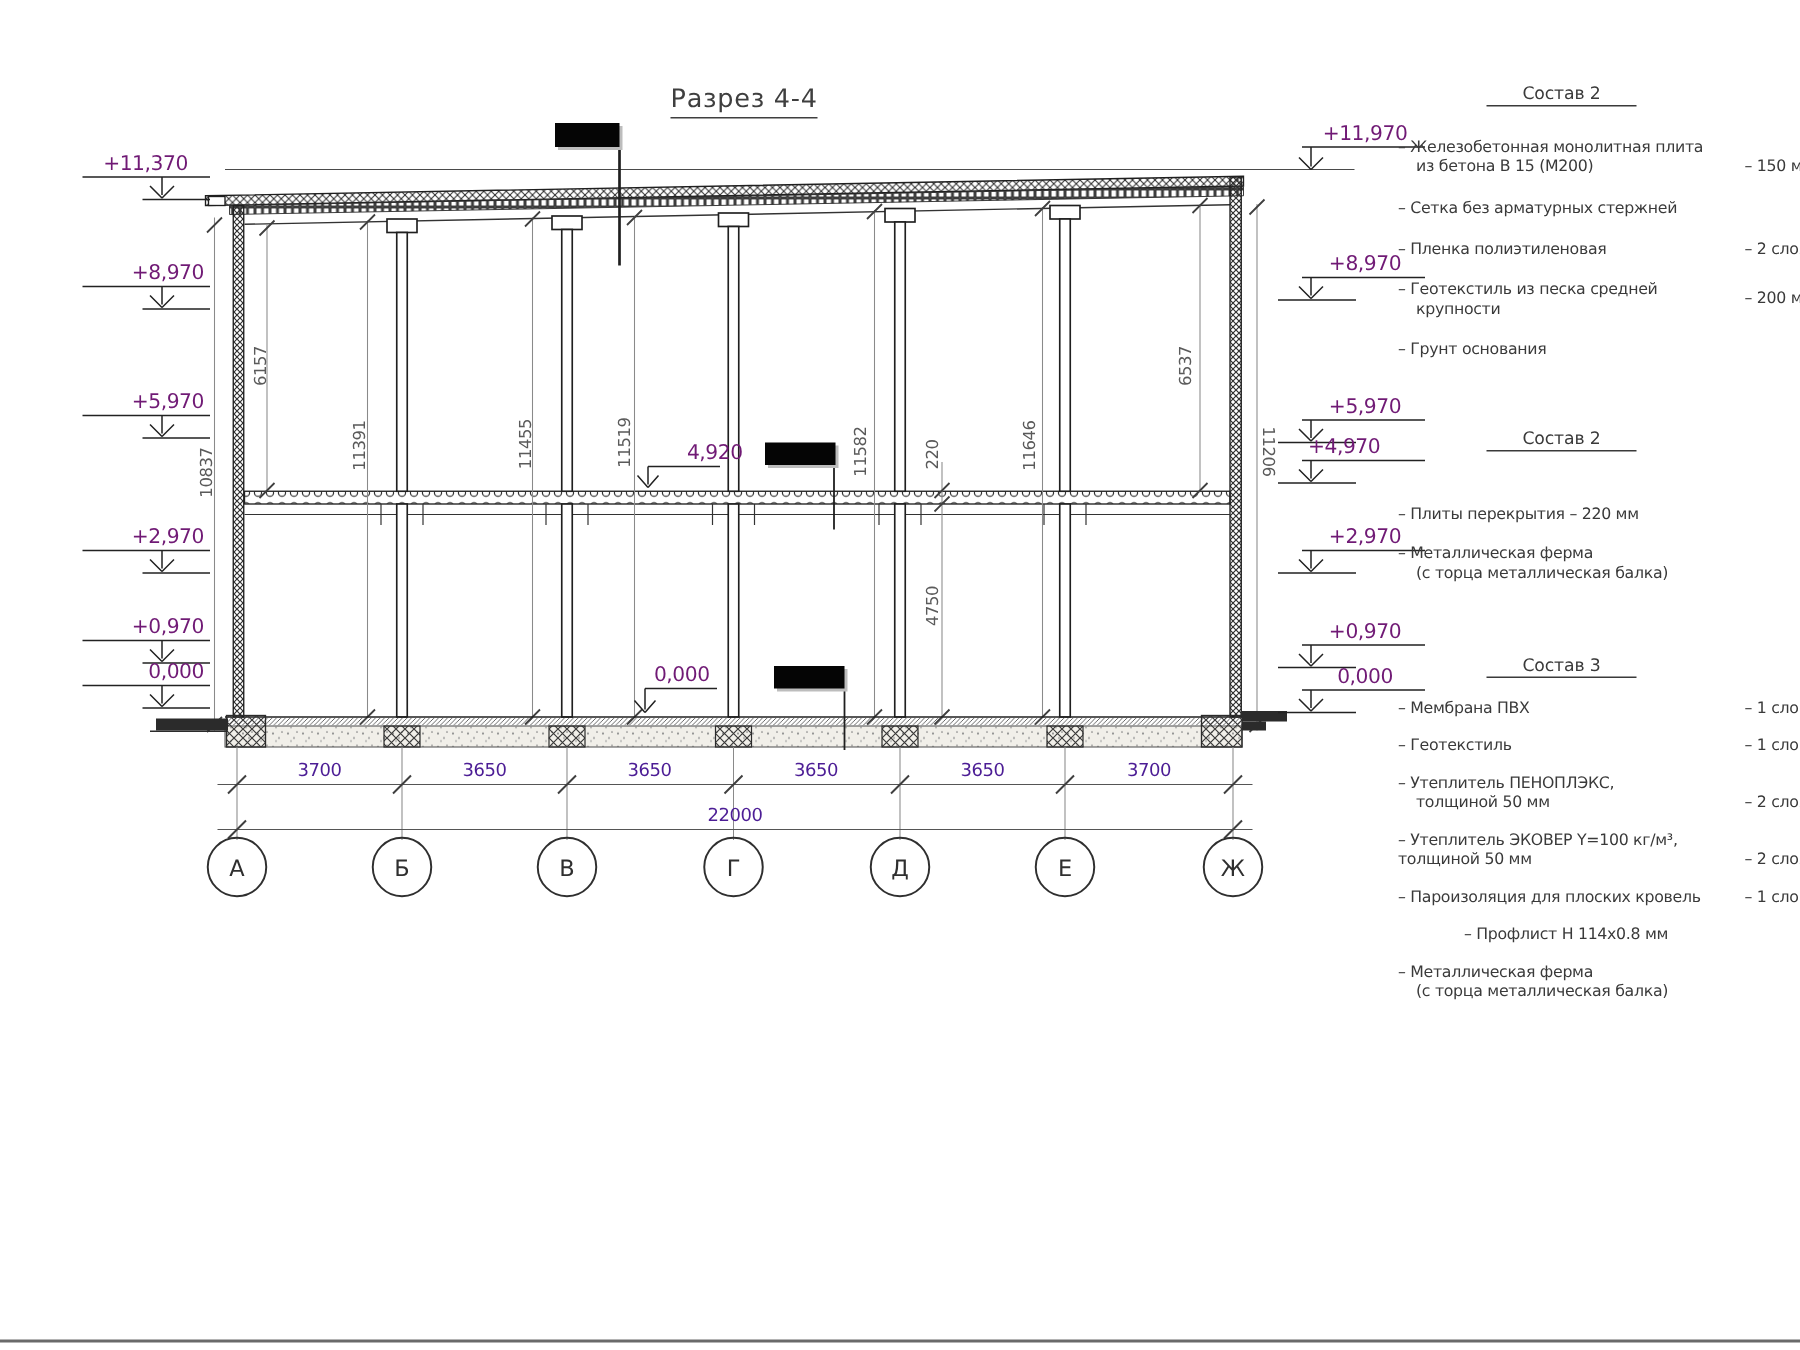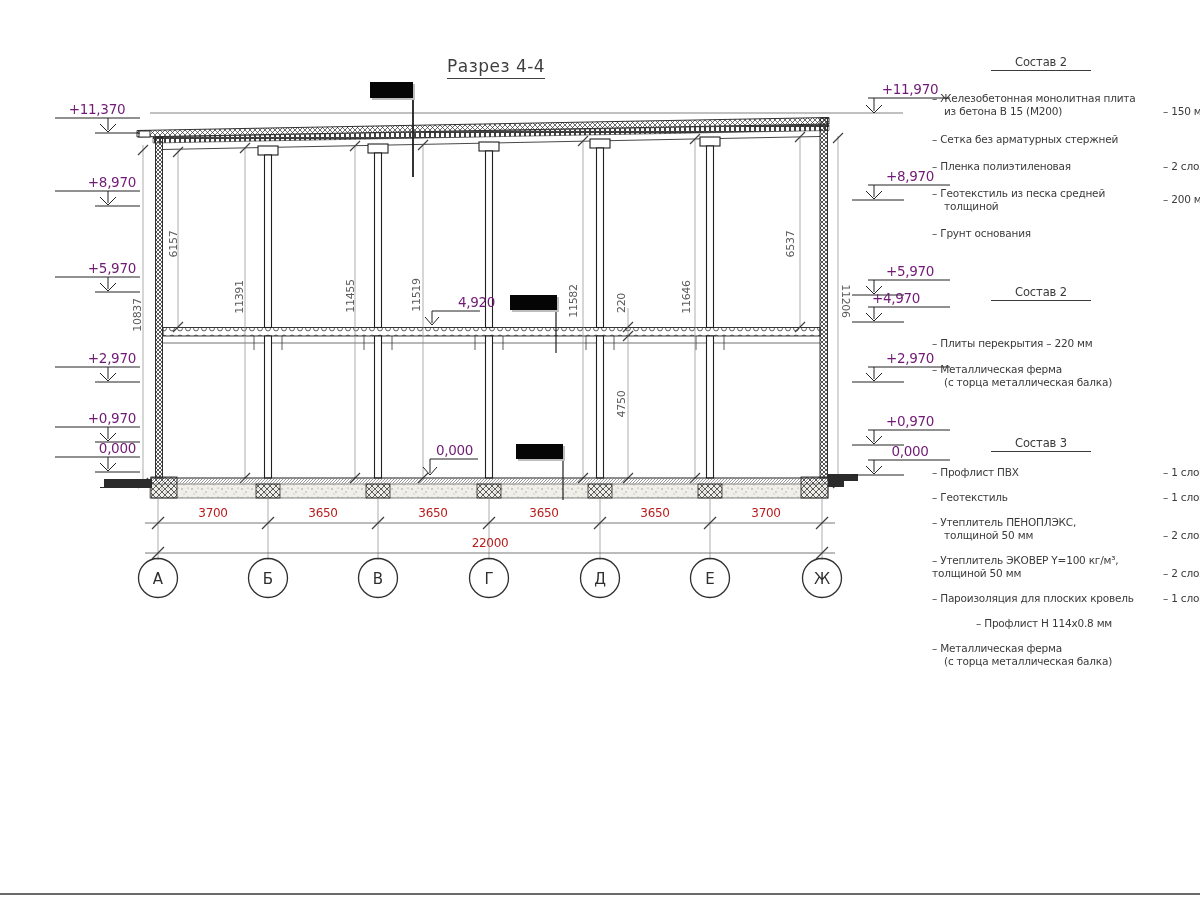--- a/index.html
+++ b/index.html
@@ -3,21 +3,21 @@
 <meta charset="utf-8">
 <style>
   html,body{margin:0;padding:0;}
   body{width:1200px;height:900px;overflow:hidden;position:relative;background:#fff;
        font-family:"DejaVu Sans",sans-serif;color:#3d3d3d;}
   #sheet{position:absolute;left:0;top:0;width:1200px;height:900px;}
   svg{position:absolute;left:0;top:0;}
   .t{position:absolute;white-space:nowrap;color:#3f3f3f;}
   .ttl{font-size:17px;letter-spacing:0.5px;border-bottom:1.2px solid #3f3f3f;padding-bottom:2px;}
   .elev{font-size:13.5px;letter-spacing:-0.3px;color:#701a75;}
-  .dim{font-size:12px;color:#b91c1c;letter-spacing:-0.3px;}
+  .dim{font-size:12px;color:#4c1d95;letter-spacing:-0.3px;}
   .rot{transform:rotate(-90deg);transform-origin:center;width:46px;height:12px;line-height:12px;
        text-align:center;font-size:11px;color:#5a5a5a;letter-spacing:-0.3px;}
   .rot90{transform:rotate(90deg);}
   .axis{font-size:15px;color:#2f2f2f;width:20px;text-align:center;}
   .pnl{font-size:10.5px;letter-spacing:-0.2px;color:#3a3a3a;}
   .phead{font-size:11.5px;letter-spacing:-0.1px;border-bottom:1px solid #3a3a3a;padding-bottom:1px;
          width:100px;text-align:center;}
   .val{font-size:10.5px;letter-spacing:-0.2px;color:#3a3a3a;}
   .blackbox{position:absolute;background:#050505;box-shadow:2px 2px 0 #bdbdbd;}
   .botline{position:absolute;left:0;top:893px;width:1200px;height:1.5px;background:#6a6a6a;}
@@ -265,31 +265,31 @@
 <div class="t axis" style="left:812px;top:570px;">Ж</div>
 
 <div class="t pnl phead" style="left:991px;top:55px;">Состав 2</div>
 <div class="t pnl" style="left:932px;top:92px;">– Железобетонная  монолитная плита</div>
 <div class="t pnl" style="left:944px;top:105px;">из бетона В 15 (М200)</div>
 <div class="t val" style="left:1163px;top:105px;">– 150 мм</div>
 <div class="t pnl" style="left:932px;top:133px;">– Сетка без арматурных стержней</div>
 <div class="t pnl" style="left:932px;top:160px;">– Пленка полиэтиленовая</div>
 <div class="t val" style="left:1163px;top:160px;">– 2 слоя</div>
 <div class="t pnl" style="left:932px;top:187px;">– Геотекстиль из песка средней</div>
-<div class="t pnl" style="left:944px;top:200px;">толщиной</div>
+<div class="t pnl" style="left:944px;top:200px;">крупности</div>
 <div class="t val" style="left:1163px;top:193px;">– 200 мм</div>
 <div class="t pnl" style="left:932px;top:227px;">– Грунт основания</div>
 
 <div class="t pnl phead" style="left:991px;top:285px;">Состав 2</div>
 <div class="t pnl" style="left:932px;top:337px;">– Плиты перекрытия – 220 мм</div>
 <div class="t pnl" style="left:932px;top:363px;">– Металлическая ферма</div>
 <div class="t pnl" style="left:944px;top:376px;">(с торца металлическая балка)</div>
 
 <div class="t pnl phead" style="left:991px;top:436px;">Состав 3</div>
-<div class="t pnl" style="left:932px;top:466px;">– Профлист ПВХ</div>
+<div class="t pnl" style="left:932px;top:466px;">– Мембрана ПВХ</div>
 <div class="t val" style="left:1163px;top:466px;">– 1 слой</div>
 <div class="t pnl" style="left:932px;top:491px;">– Геотекстиль</div>
 <div class="t val" style="left:1163px;top:491px;">– 1 слой</div>
 <div class="t pnl" style="left:932px;top:516px;">– Утеплитель ПЕНОПЛЭКС,</div>
 <div class="t pnl" style="left:944px;top:529px;">толщиной 50 мм</div>
 <div class="t val" style="left:1163px;top:529px;">– 2 слоя</div>
 <div class="t pnl" style="left:932px;top:554px;">– Утеплитель ЭКОВЕР Y=100 кг/м³,</div>
 <div class="t pnl" style="left:932px;top:567px;">толщиной 50 мм</div>
 <div class="t val" style="left:1163px;top:567px;">– 2 слоя</div>
 <div class="t pnl" style="left:932px;top:592px;">– Пароизоляция для плоских кровель</div>

